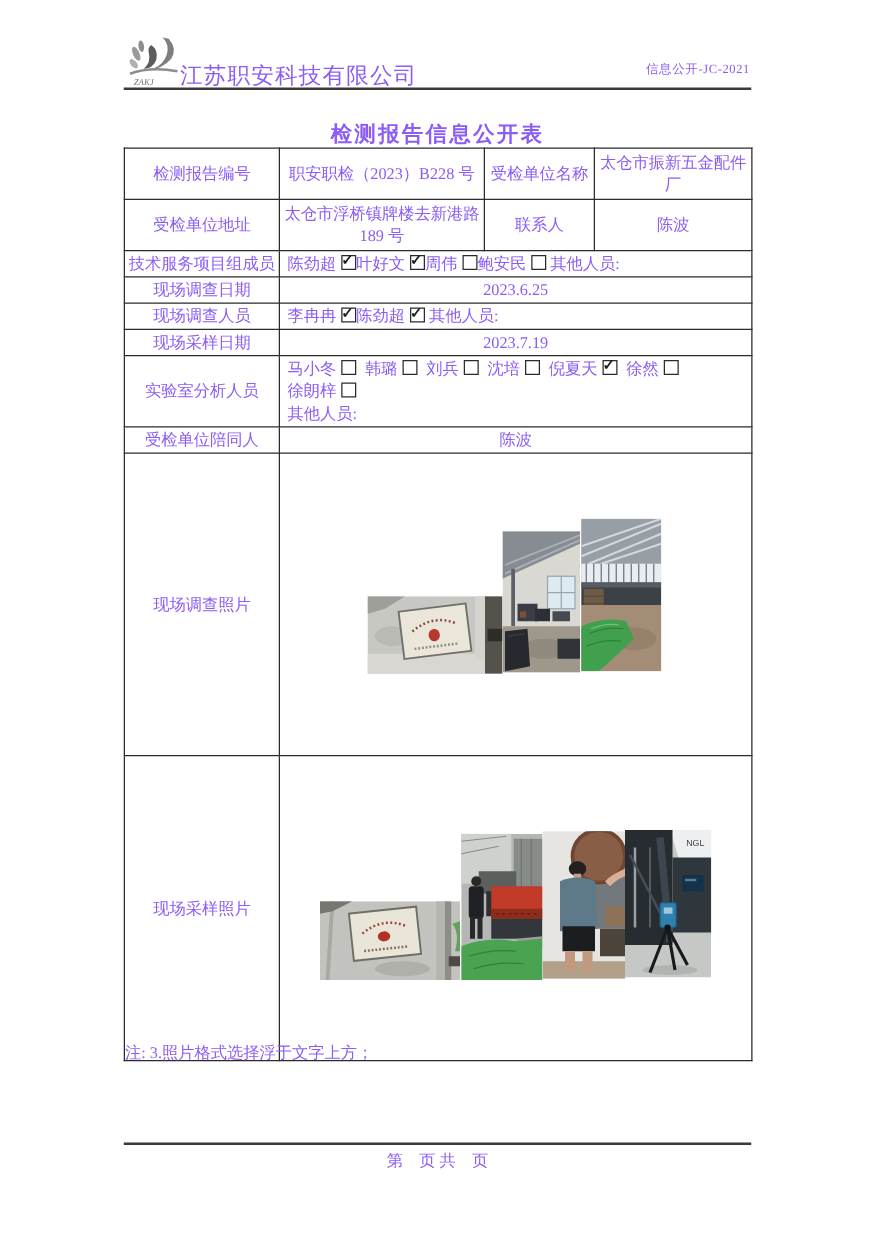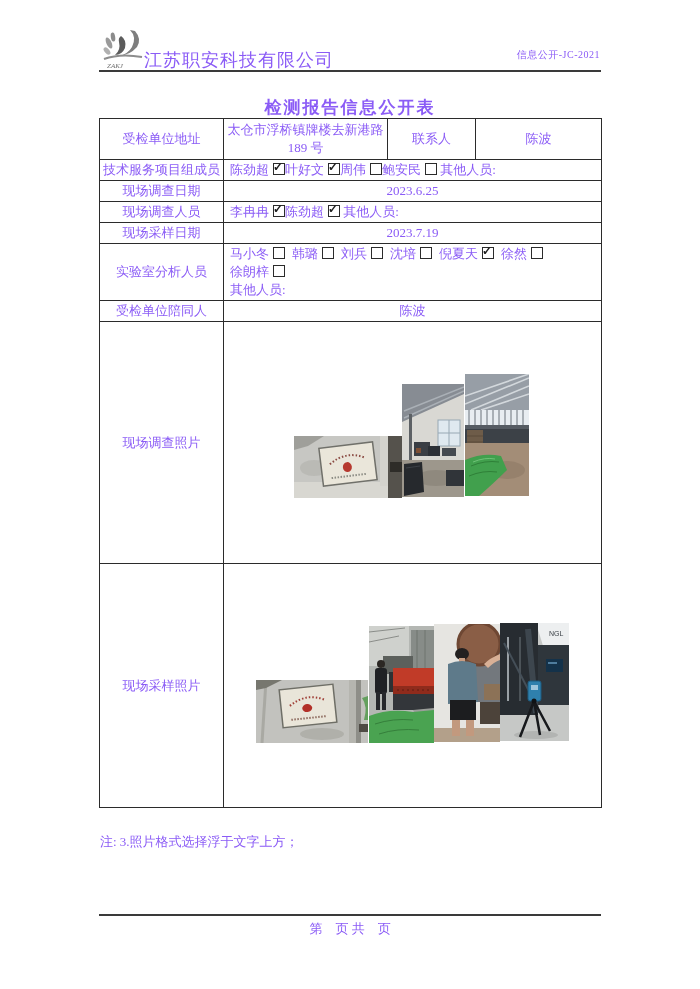--- a/index.html
+++ b/index.html
@@ -67,20 +67,26 @@
 
   <table class="form">
     <colgroup>
         <col style="width:124px">
         <col style="width:164px">
         <col style="width:88px">
         <col style="width:126px">
       </colgroup>
 
     <tbody>
+        <tr class="h40">
+      <td class="lab">检测报告编号</td>
+      <td class="val">职安职检（2023）B228 号</td>
+      <td class="lab">受检单位名称</td>
+      <td class="val">太仓市振新五金配件厂</td>
+    </tr>
 
     <tr class="h40">
       <td class="lab">受检单位地址</td>
       <td class="val">太仓市浮桥镇牌楼去新港路189 号</td>
       <td class="lab">联系人</td>
       <td class="val">陈波</td>
     </tr>
 
     <tr class="h19">
       <td class="lab">技术服务项目组成员</td>

